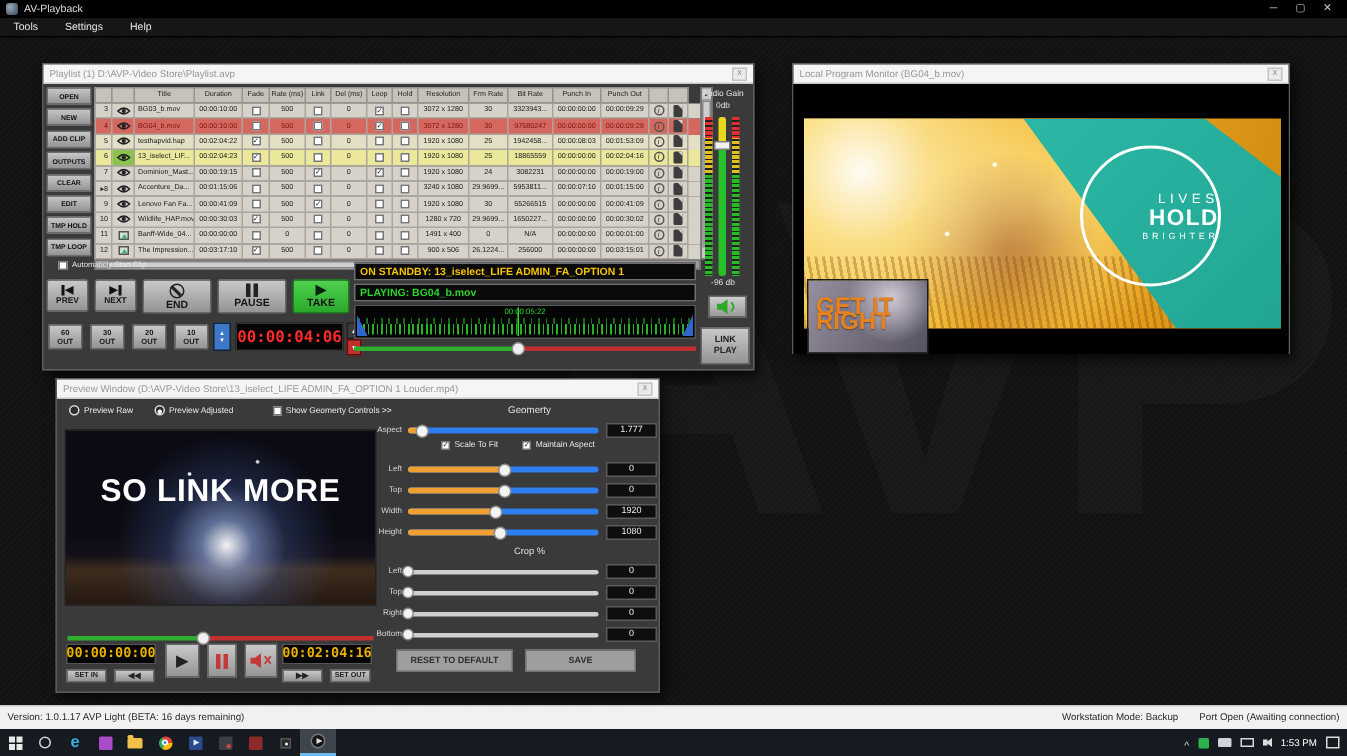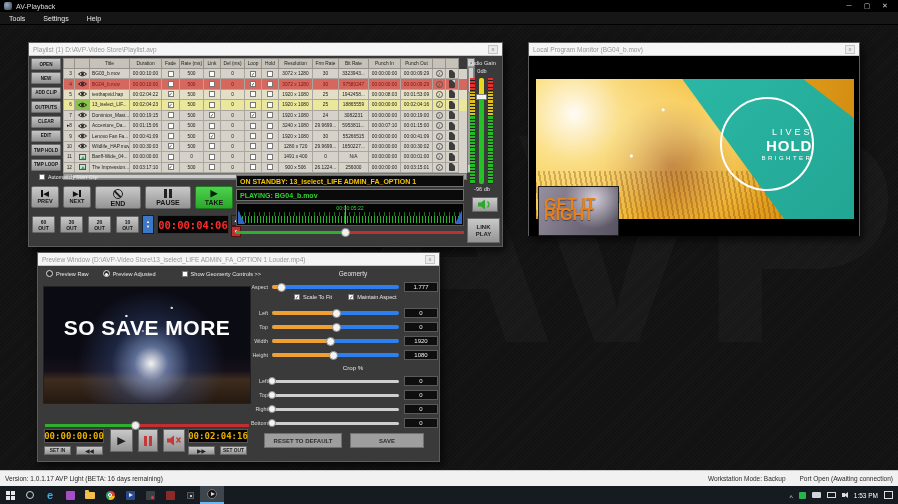--- a/index.html
+++ b/index.html
@@ -755,21 +755,21 @@
           <span>Preview Raw</span>
           <span class="gap"></span>
           <span class="radio sel"></span>
           <span>Preview Adjusted</span>
           <span class="gap2"></span>
           <span class="cbx"></span>
           <span style="margin-left:3px">Show Geomerty Controls &gt;&gt;</span>
         </div>
 
         <div class="pv-video">
-          <span class="big">SO SAVE MORE</span>
+          <span class="big">SO LINK MORE</span>
         </div>
         <div class="prog" id="pv-prog">
           <span class="g" style="width: 44%;"></span>
           <span class="r" style="width: 56%;"></span>
           <b style="left: calc(44% - 4px);"></b>
         </div>
 
         <div class="led2" id="led-in">00:00:00:00</div>
         <div class="led2" id="led-out">00:02:04:16</div>
         <div class="mini-btn" id="btn-setin">SET IN</div>

